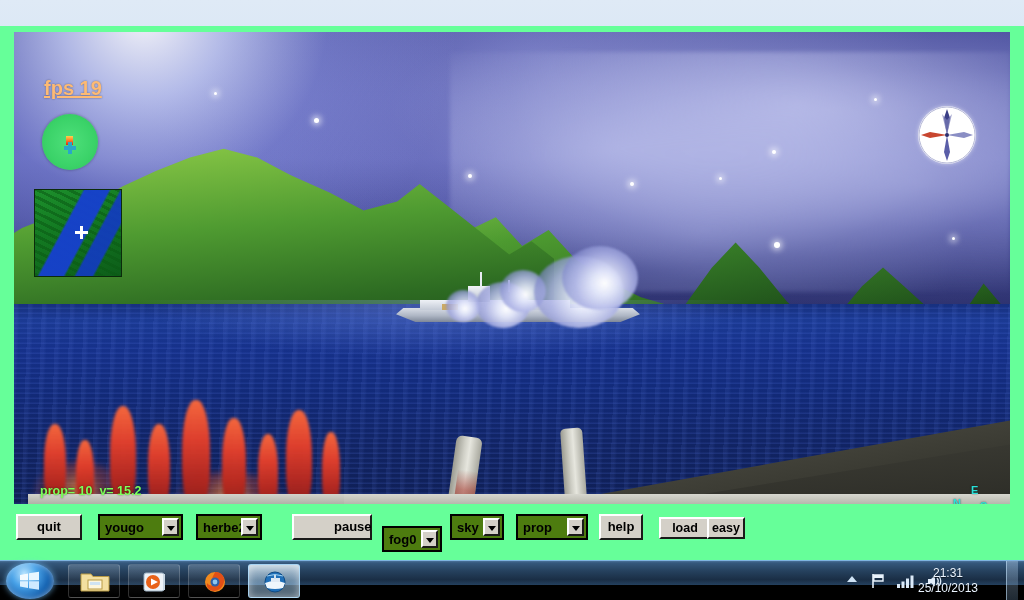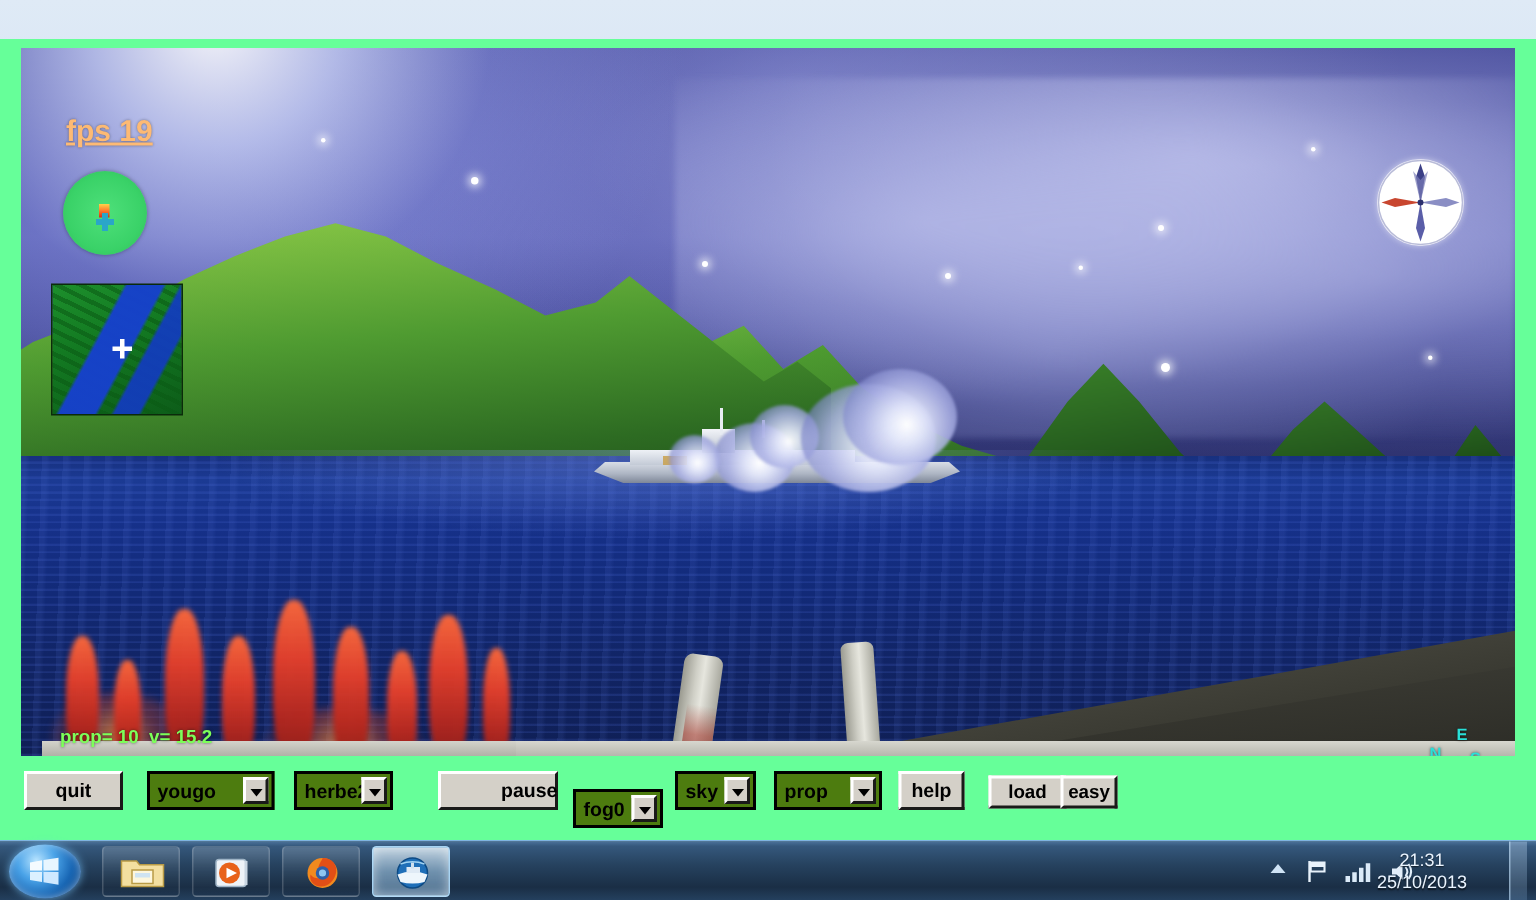--- a/index.html
+++ b/index.html
@@ -305,21 +305,21 @@
     border-right-color:#6f6f68;border-bottom-color:#6f6f68;
     box-sizing:border-box;
   }
   .combo .carrow i{
     position:absolute;left:3px;top:6px;width:0;height:0;
     border-left:4px solid transparent;border-right:4px solid transparent;
     border-top:5px solid #000;
   }
   
   .taskbar{
-    position:absolute;left:0;top:560px;width:1024px;height:40px;
+    position:absolute;left:0;top:560px;width:1024px;height:25px;
     background:linear-gradient(180deg,#1f3a56 0%,#35587c 6%,#2b4a6d 16%,#1b3characters 100%);
     background:linear-gradient(180deg,#4a7199 0%,#35587c 8%,#26425f 40%,#1a2e45 78%,#24405e 100%);
     border-top:1px solid #7fb4e0;
     box-sizing:border-box;
   }
   .start-orb{
     position:absolute;left:6px;top:2px;width:48px;height:36px;border-radius:50%;
     background:radial-gradient(circle at 38% 30%, #b8e4ff 0%, #4aa3e8 32%, #1866b4 62%, #0b3f7c 100%);
     box-shadow:0 0 6px rgba(120,200,255,.7), inset 0 0 6px rgba(255,255,255,.5);
   }

